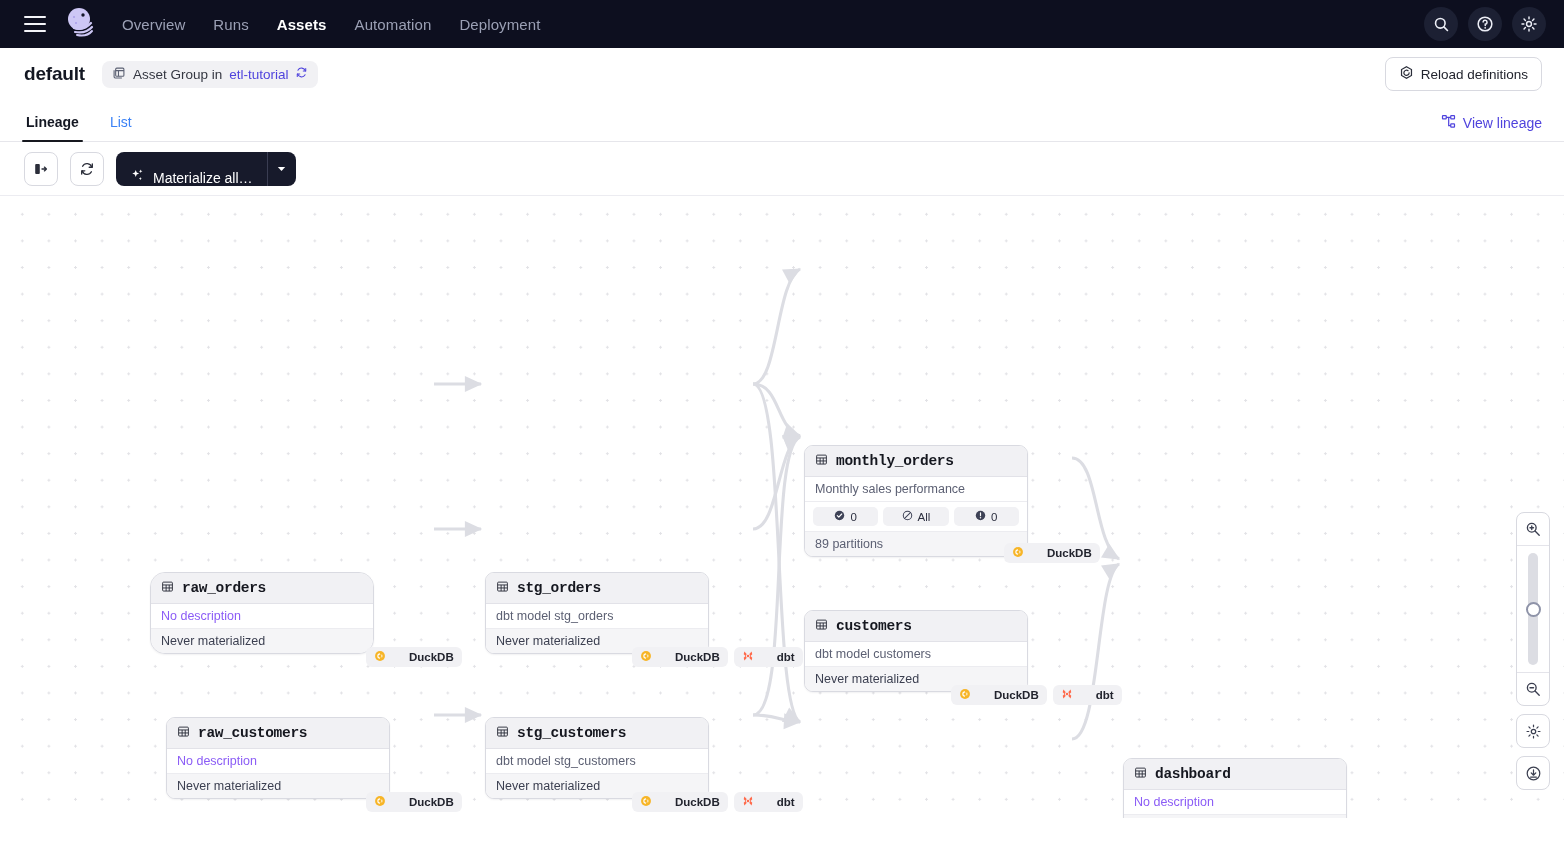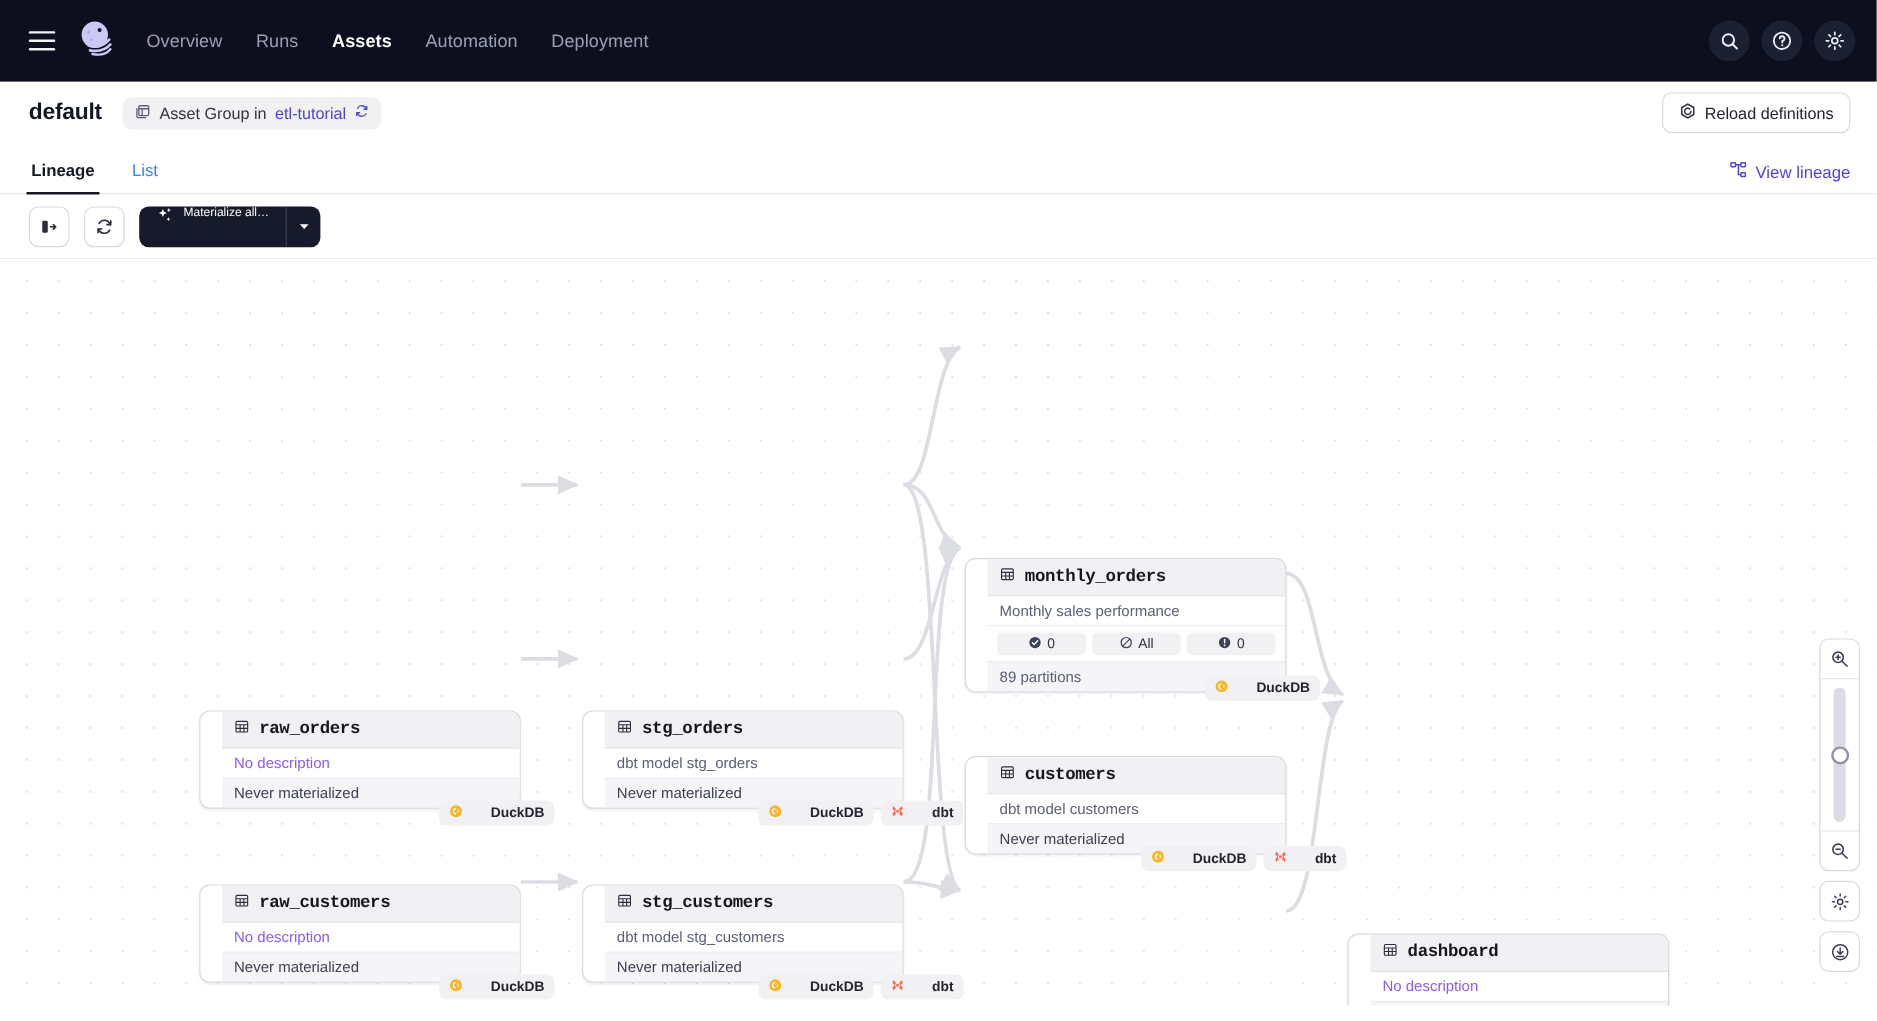--- a/index.html
+++ b/index.html
@@ -5,21 +5,21 @@
   * { box-sizing: border-box; margin: 0; padding: 0; }
   html, body {
     width: 1564px; height: 851px;
     font-family: "Liberation Sans", sans-serif;
     background: #ffffff;
     overflow: hidden;
   }
 
   
   #topnav {
-    height: 68px; background: #0d0f1f;
+    height: 48px; background: #0d0f1f;
     display: flex; align-items: center;
     padding: 12px 16px; position: relative; text-align: center;
   }
   .hamburger { width: 22px; height: 16px; margin: 0 14px 0 8px;
     display: flex; flex-direction: column; justify-content: space-between; cursor: pointer; }
   .hamburger span { display:block; height: 2px; background: #f3f4f8; border-radius: 1px; }
   .logo { width: 40px; height: 40px; margin-right: 22px; position: relative; }
   .nav-items { display: flex; align-items: center; gap: 28px; }
   .nav-item { color: #9ba0b5; font-size: 15px; cursor: pointer; letter-spacing: .1px; }
   .nav-item.active { color: #ffffff; font-weight: 700; }
@@ -55,36 +55,36 @@
     padding: 0 16px 0 24px; border-bottom: 1px solid #ececf1; background: #fff; }
   .icon-box { width: 34px; height: 34px; border: 1px solid #d8d9e0; border-radius: 8px;
     background: #fff; display: flex; align-items: center; justify-content: center; cursor: pointer; }
   #searchwrap { flex: 1; height: 34px; border: 1px solid #d8d9e0; border-radius: 8px;
     display: flex; align-items: center; padding: 0 12px; gap: 9px; background: #fff; }
   #searchinput { border: none; outline: none; flex: 1; font-size: 14px; color: #1f2230;
     font-family: "Liberation Mono", monospace; background: transparent; }
   #searchinput::placeholder { color: #8d92a6; }
   #matbtn { display: flex; align-items: stretch; background: #171a2b; border-radius: 8px;
     height: 34px; overflow: hidden; cursor: pointer; }
-  #matbtn .lbl { display: flex; align-items: flex-start; gap: 8px; color: #fff;
-    font-size: 10px; padding: 0 14px; }
+  #matbtn .lbl { display: flex; align-items: flex-end; gap: 8px; color: #fff;
+    font-size: 14px; padding: 0 14px; }
   #matbtn .split { width: 1px; background: #3a3d52; }
   #matbtn .caret { display: flex; align-items: center; justify-content: center;
     width: 28px; color: #fff; }
 
   
   #canvas { position: relative; width: 1564px; height: 622px; overflow: hidden;
     background-color: #ffffff;
     background-image: radial-gradient(#e2e2e6 1.1px, transparent 1.2px);
     background-size: 26.6px 26.6px; background-position: 9px 5px; }
   #edges { position: absolute; inset: 0; width: 100%; height: 100%; pointer-events: none; }
 
-  .node { position: absolute; width: 268px; background: #fff;
+  .node { position: absolute; width: 224px; background: #fff;
     border: 1px solid #d9dae1; border-radius: 9px;
-    box-shadow: 0 1px 2px rgba(20,22,40,.06); overflow: hidden; cursor: pointer; padding-left: 18px; }
+    box-shadow: 0 1px 2px rgba(20,22,40,.06); overflow: hidden; cursor: pointer; }
   .node .hdr { display: flex; align-items: center; gap: 8px; background: #f1f1f4;
     padding: 6px 10px; border-bottom: 1px solid #e2e2e8; }
   .node .hdr .nm { font-family: "Liberation Mono", monospace; font-size: 14.5px;
     font-weight: 700; color: #15171f; letter-spacing: -.3px; }
   .node .desc { padding: 5px 10px; font-size: 12.5px; color: #5c6073;
     border-bottom: 1px solid #ececf0; background: #fff; }
   .node .desc.empty { color: #8b5cf6; }
   .node .mat { padding: 5px 10px; font-size: 12.5px; color: #3b3f50; background: #f5f5f7; }
   .node .parts { padding: 5px 10px; font-size: 12.5px; color: #5c6073; background: #f5f5f7;
     border-top: 1px solid #ececf0; }
@@ -354,21 +354,21 @@
         <div class="hdr">
           <span><svg width="13" height="13" viewBox="0 0 16 16" fill="none" stroke="#2b2e3a" stroke-width="1.15">
               <rect x="2" y="2.6" width="12" height="11" rx="1.2"></rect>
               <path d="M2 6.1h12M2 9.8h12M6.3 6.1v7.5M10.1 6.1v7.5"></path>
             </svg></span>
           <span class="nm">dashboard</span>
         </div>
         <div class="desc empty">No description</div>
         <div class="mat">Never materialized</div>
       </div>
-      <div class="node" style="left: 166px; top: 376px;">
+      <div class="node" style="left: 150px; top: 376px; border-radius: 15px;">
         <div class="hdr">
           <span><svg width="13" height="13" viewBox="0 0 16 16" fill="none" stroke="#2b2e3a" stroke-width="1.15">
               <rect x="2" y="2.6" width="12" height="11" rx="1.2"></rect>
               <path d="M2 6.1h12M2 9.8h12M6.3 6.1v7.5M10.1 6.1v7.5"></path>
             </svg></span>
           <span class="nm">raw_orders</span>
         </div>
         <div class="desc empty">No description</div>
         <div class="mat">Never materialized</div>
       </div>

